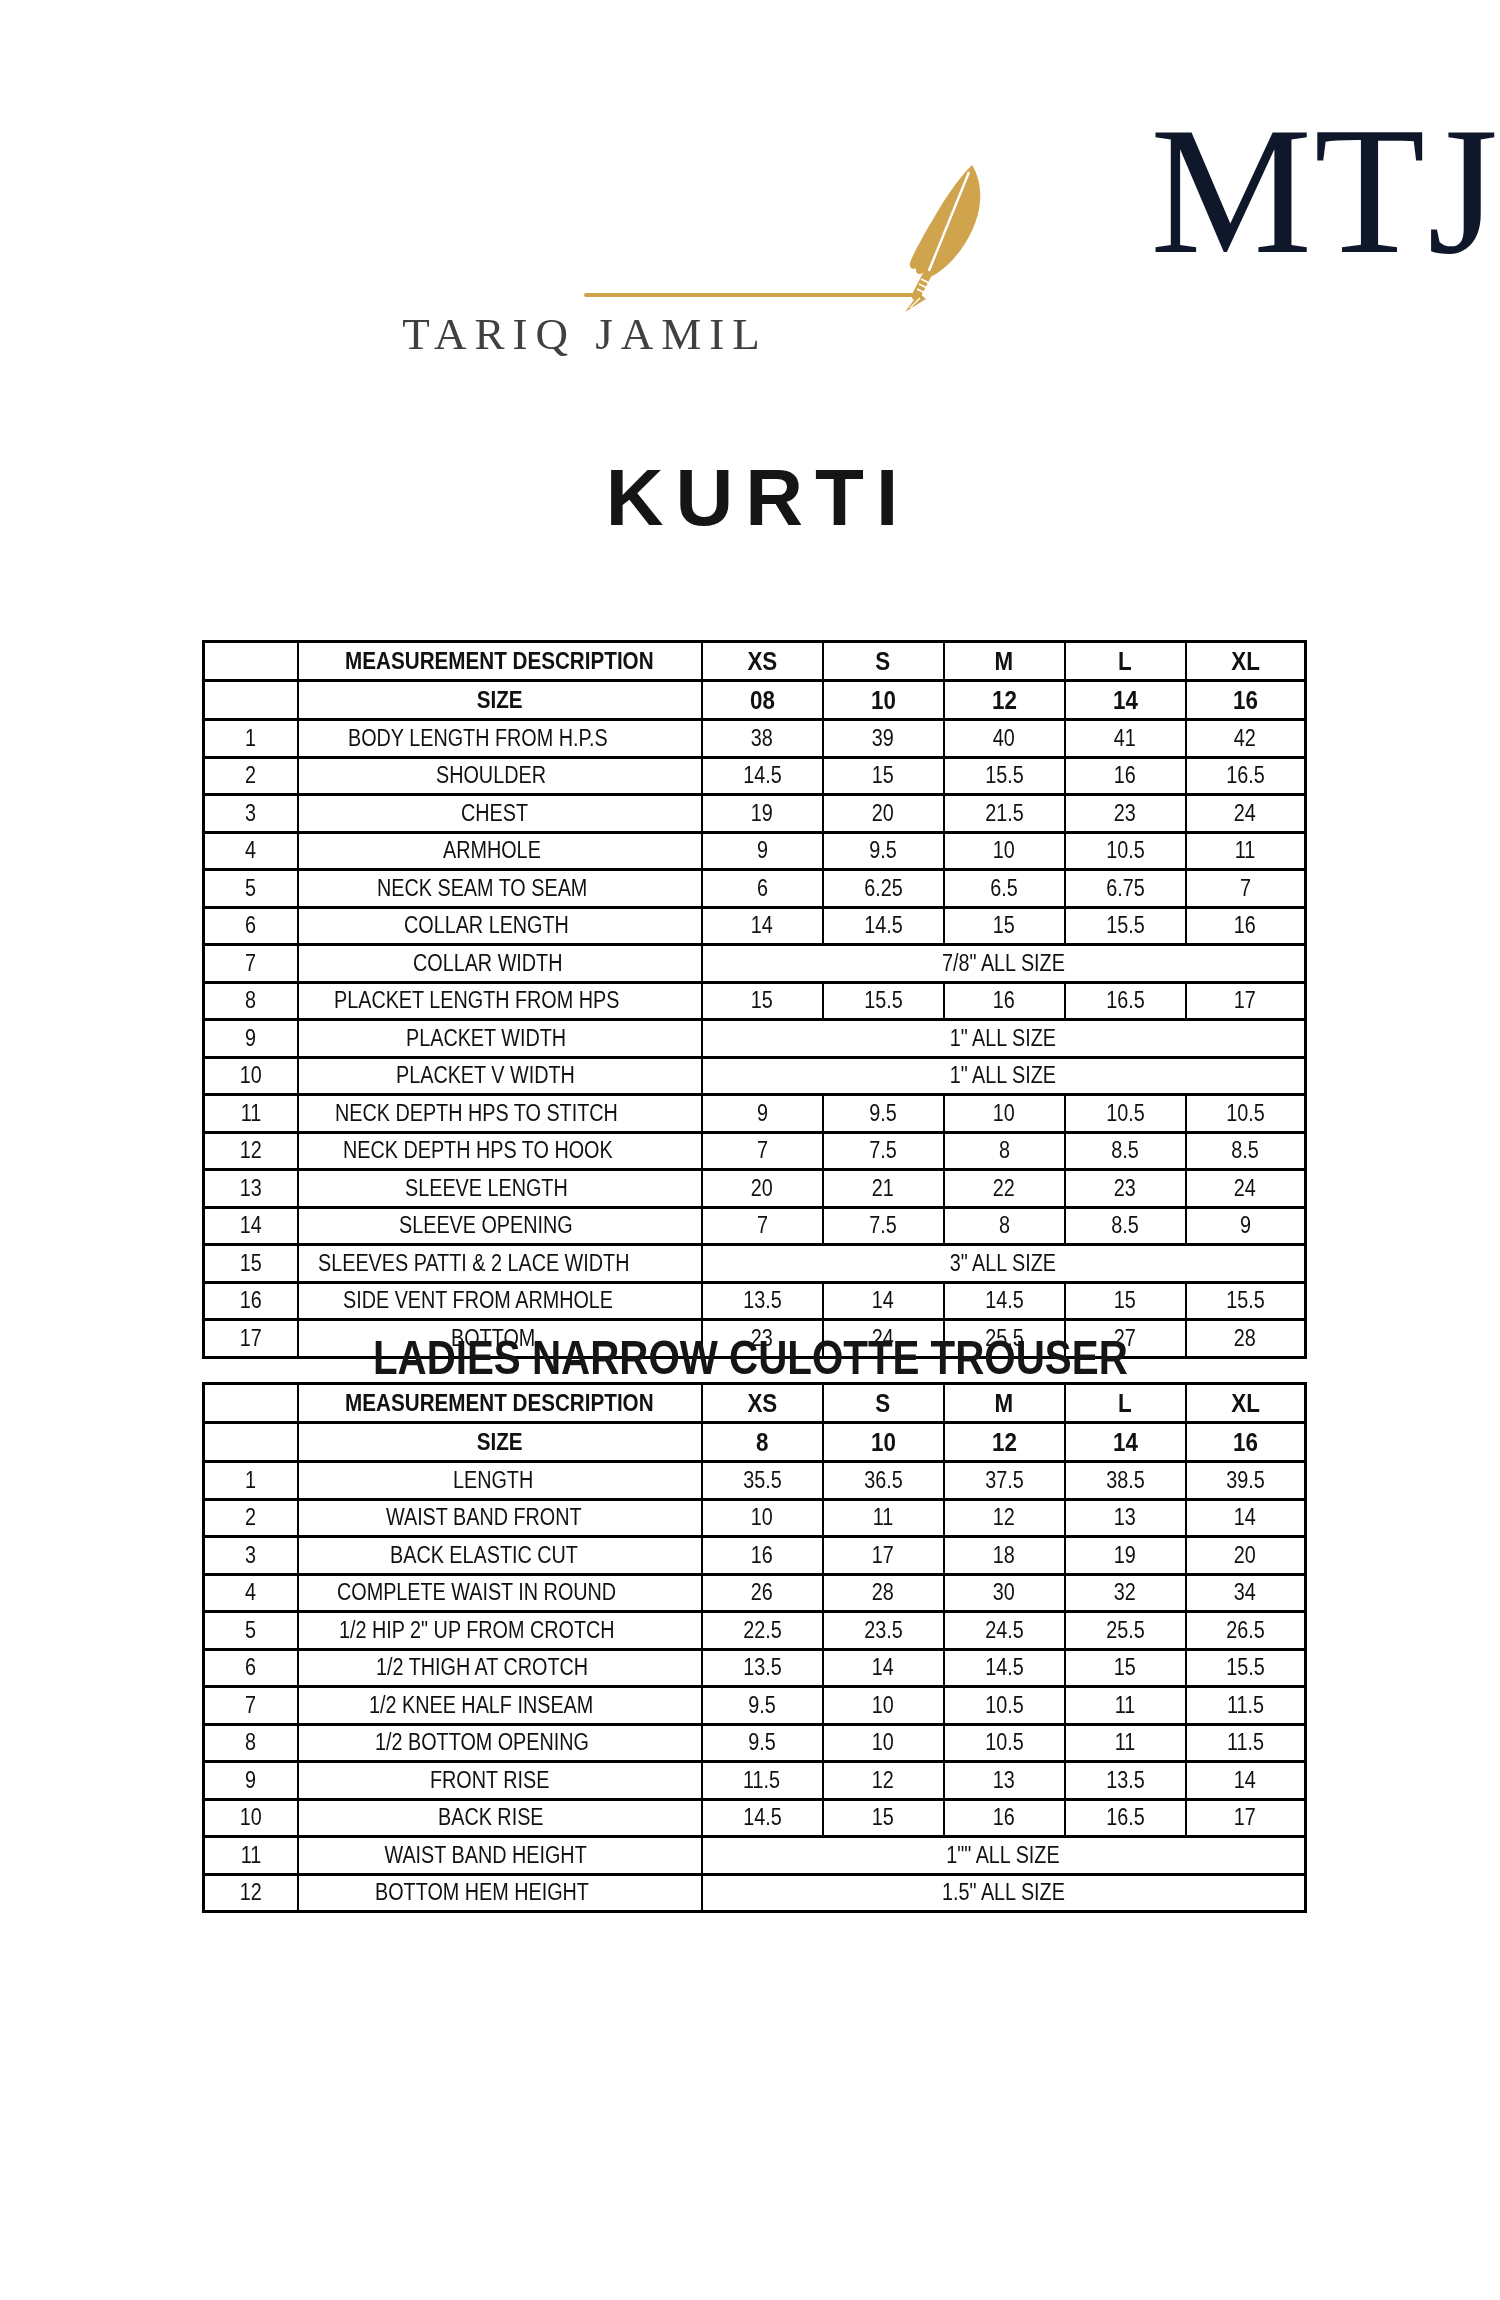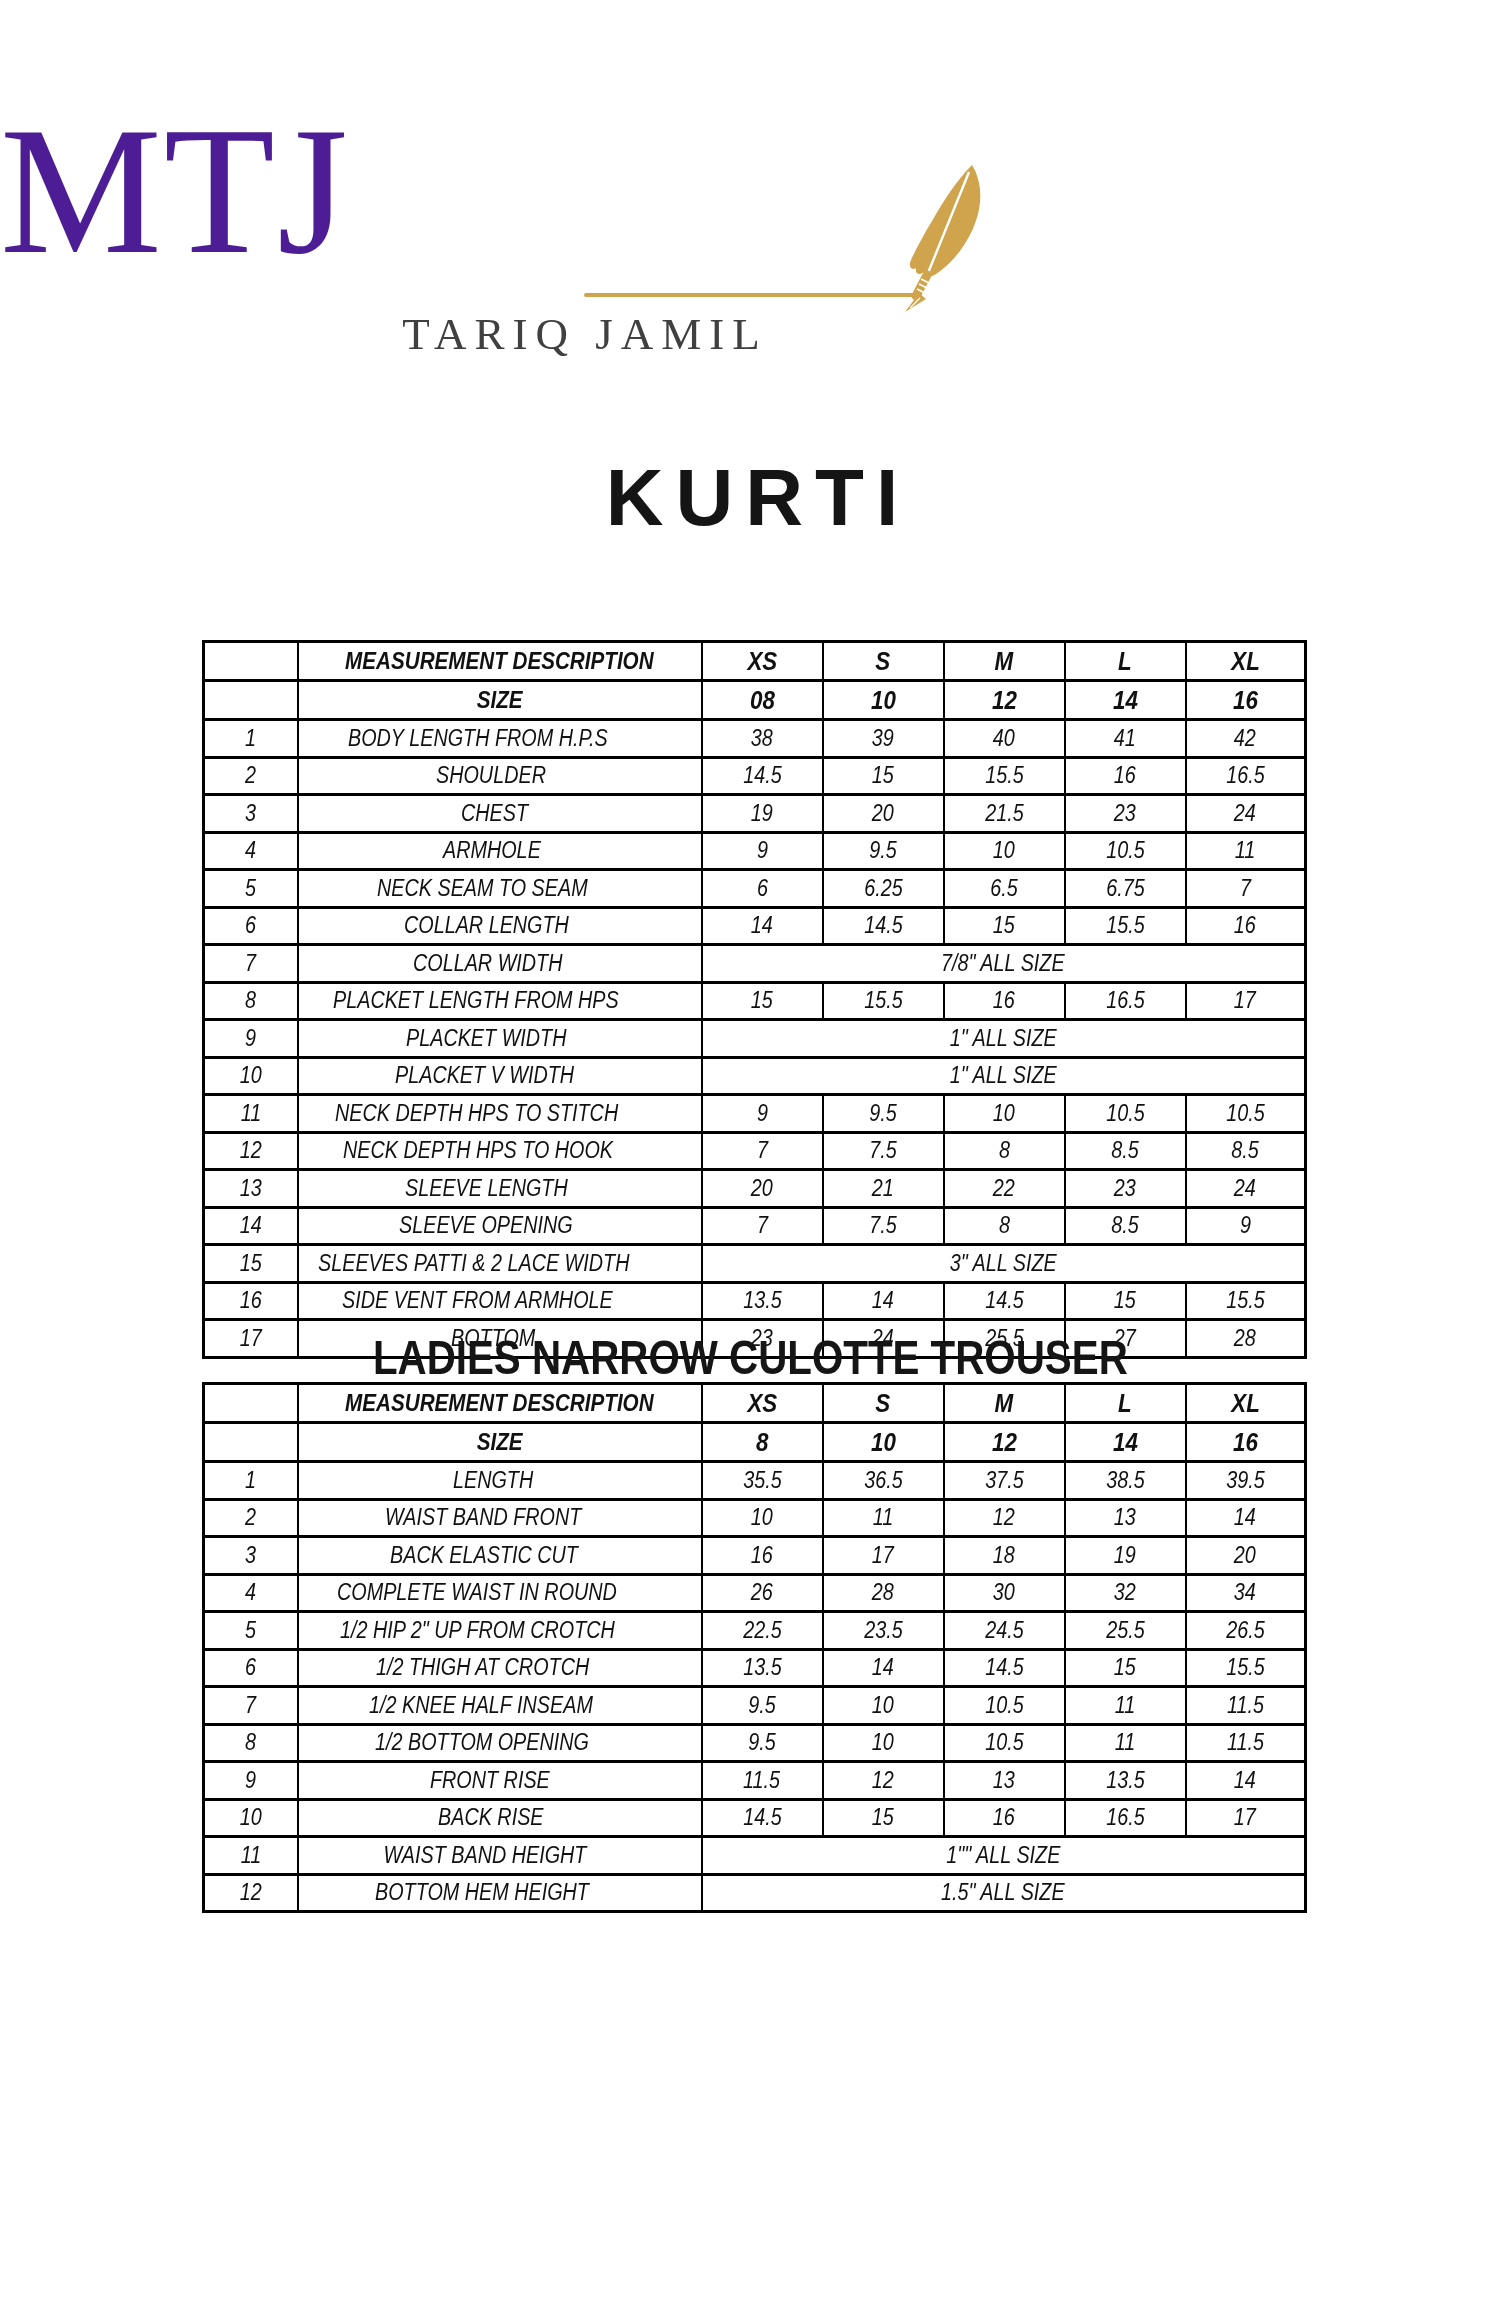--- a/index.html
+++ b/index.html
@@ -5,23 +5,23 @@
   html,body { margin:0; padding:0; background:#ffffff; }
   .page {
     position:relative; width:1500px; height:2300px; background:#ffffff;
     font-family:"Liberation Sans", sans-serif; color:#111; overflow:hidden;
   }
 
   
   .logo-block { position:absolute; top:0; left:0; width:100%; }
   .mtj {
     position:absolute; top:100px; left:0; width:100%;
-    text-align:left; font-family:"Liberation Serif", serif;
+    text-align:right; font-family:"Liberation Serif", serif;
     font-size:182px; line-height:1; font-weight:500;
-    color:#4c1d95; letter-spacing:2px;
+    color:#0f172a; letter-spacing:2px;
   }
   .logo-rule {
     position:absolute; top:293px; left:584px; width:338px; height:4px;
     background:#D0A44C; border-radius:2px;
   }
   .wordmark {
     position:absolute; top:308px; left:0; width:78%;
     text-align:center; font-family:"Liberation Serif", serif;
     font-size:45px; color:#404040; letter-spacing:8px; font-weight:400;
   }
@@ -37,21 +37,21 @@
   }
   .trouser-title {
     position:absolute; top:1330px; left:0; width:100%;
     text-align:center; font-size:48px; font-weight:700; color:#151515;
   }
   .trouser-title .cx { transform:scaleX(0.84); }
 
   
   table.spec {
     position:absolute; left:202px; border-collapse:collapse;
-    table-layout:fixed; width:1102px; background:#fff;font-style:italic;
+    table-layout:fixed; width:1102px; background:#fff;
   }
   table.spec.t0 { top:640px; }
   table.spec.t1 { top:1382px; }
   table.spec, table.spec td { border:2px solid #000; }
   table.spec { border-width:3px; }
   table.spec td { border-top-width:3px; border-bottom-width:3px; padding:0; vertical-align:middle; }
   tr.hdr td  { height:36px; font-weight:700; font-size:24px; text-align:center; }
   tr.hdr td.sz { font-size:26px; }
   tr.data td { height:34.5px; font-size:23px; text-align:center; }
   td.c-desc { text-align:left; padding-left:9px; white-space:pre; }

